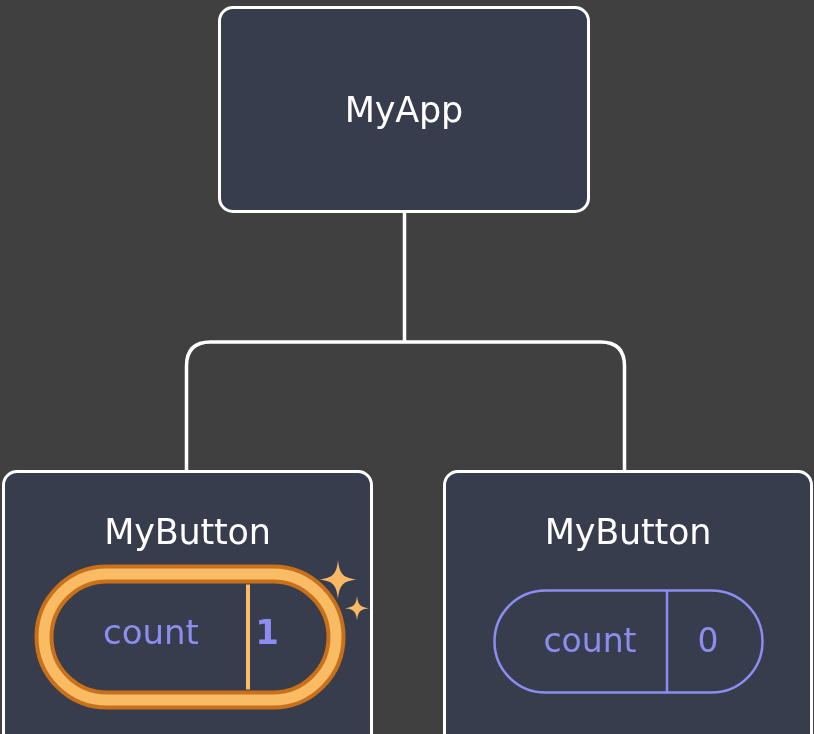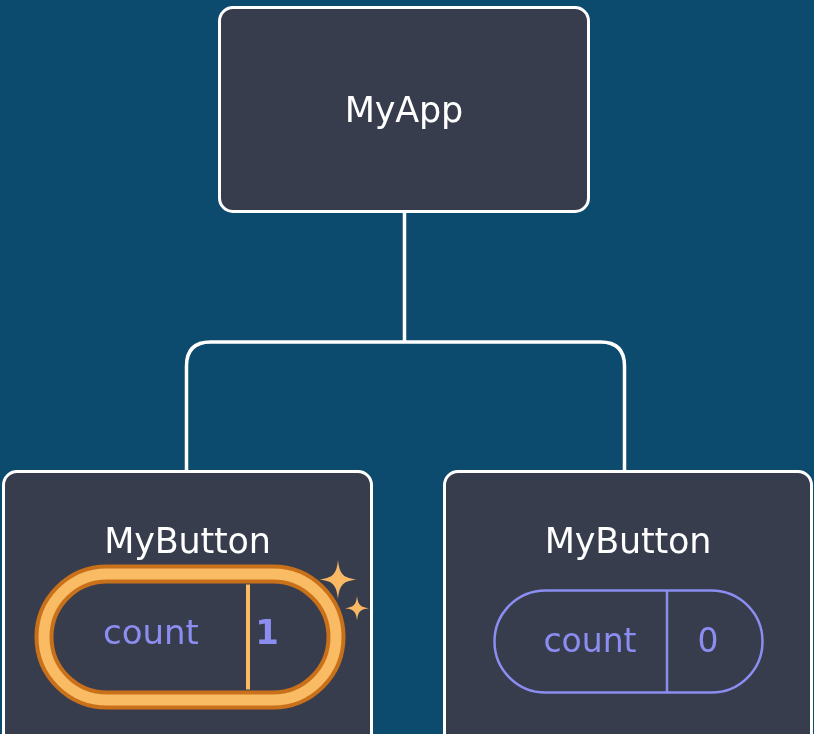--- a/index.html
+++ b/index.html
@@ -11,21 +11,21 @@
     width: 814px;
     height: 734px;
     overflow: hidden;
     font-family: "DejaVu Sans", sans-serif;
   }
 
   #canvas {
     position: relative;
     width: 814px;
     height: 734px;
-    background: #0c4a6e;
+    background: #404040;
     overflow: hidden;
   }
 
   
   #connectors {
     position: absolute;
     left: 0;
     top: 0;
     width: 814px;
     height: 734px;
@@ -70,21 +70,21 @@
   .node-title {
     color: #ffffff;
     font-size: 35px;
     font-weight: 400;
     letter-spacing: -0.2px;
     white-space: nowrap;
   }
 
   .child-title {
     position: absolute;
-    top: 48px;
+    top: 39px;
     left: 0;
     right: 0;
     text-align: center;
   }
 
   
   .pill-wrap {
     position: absolute;
   }
 

